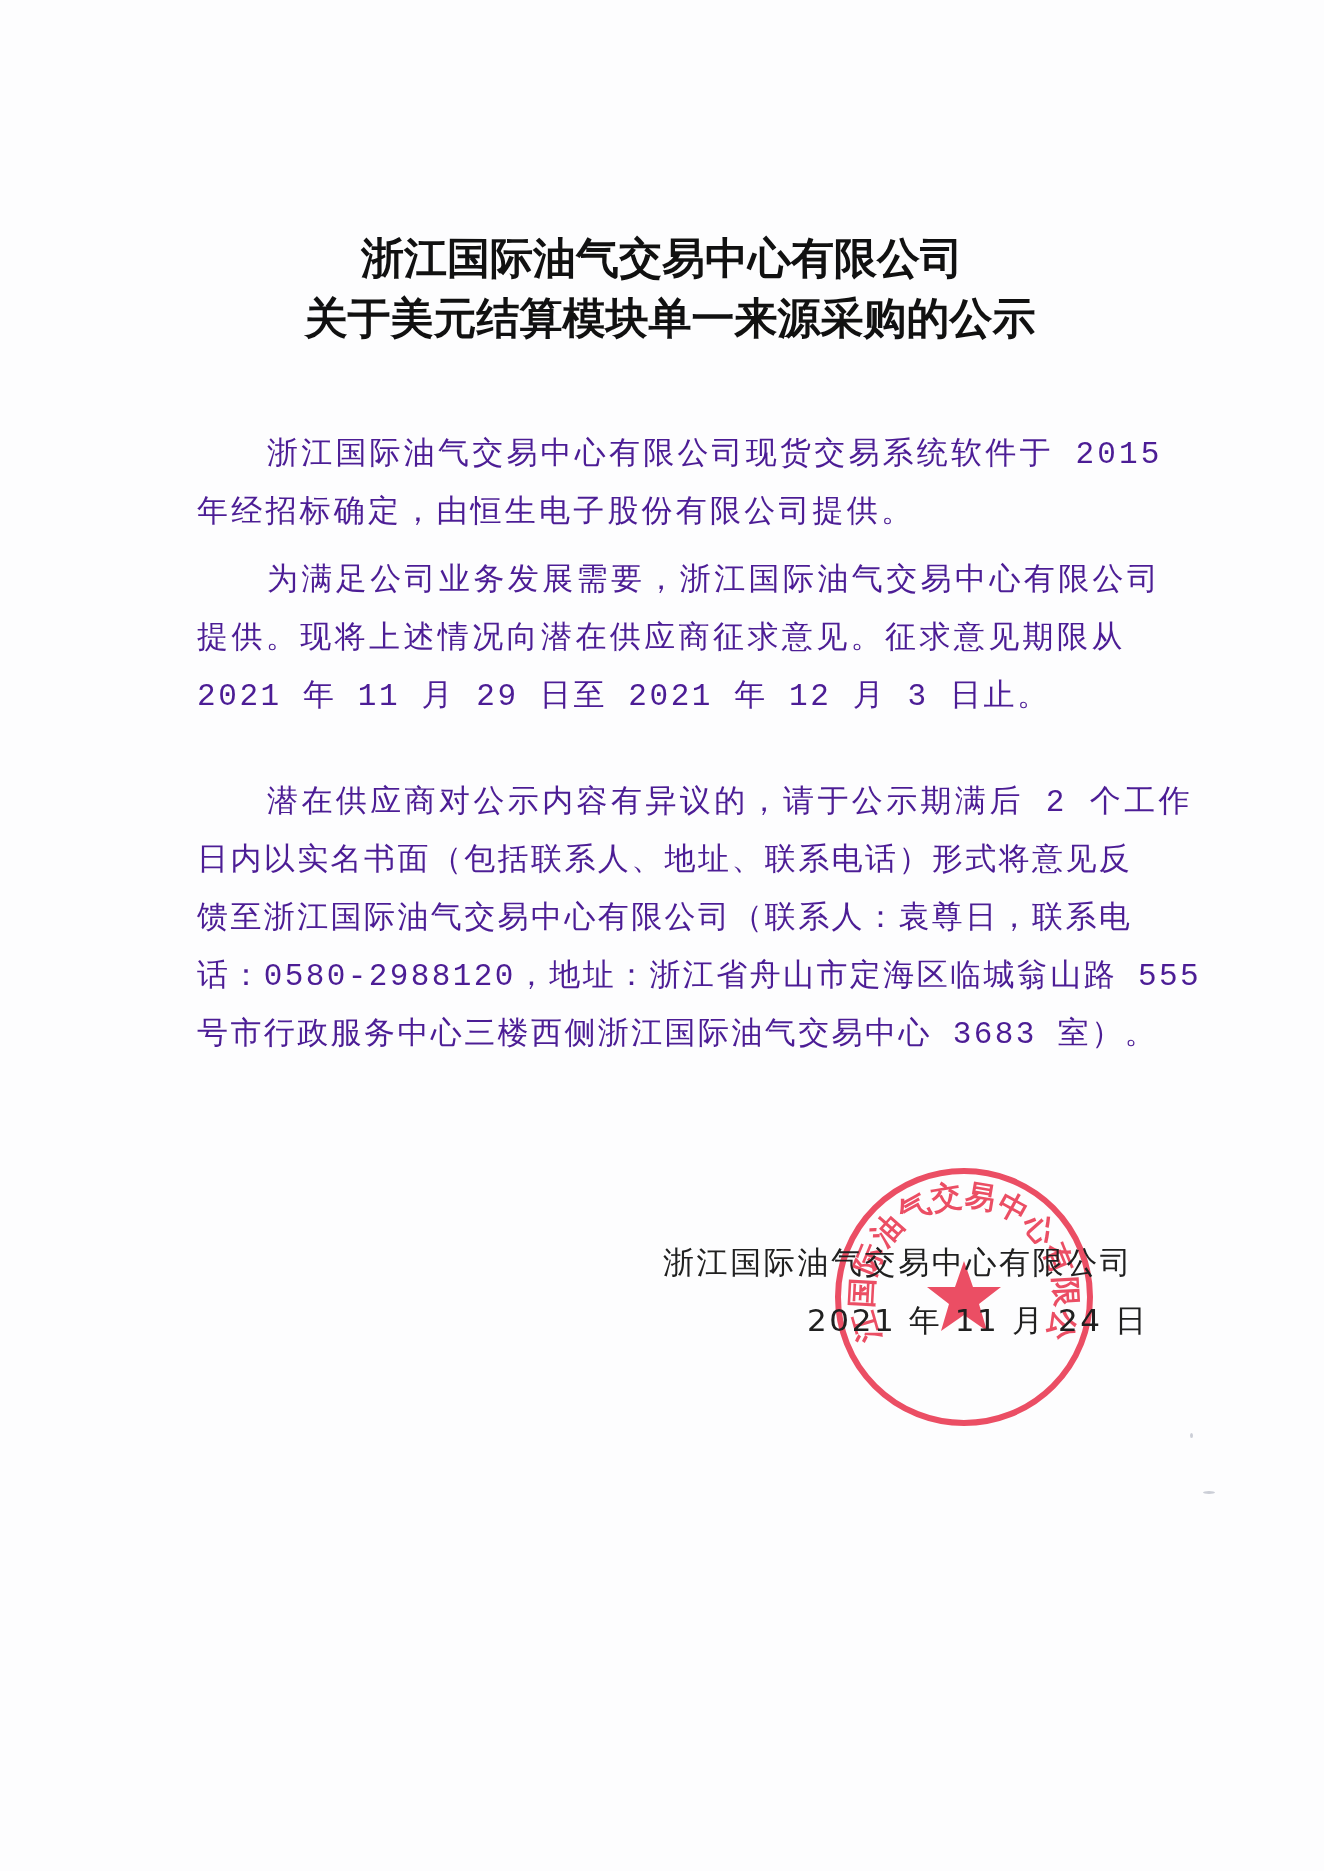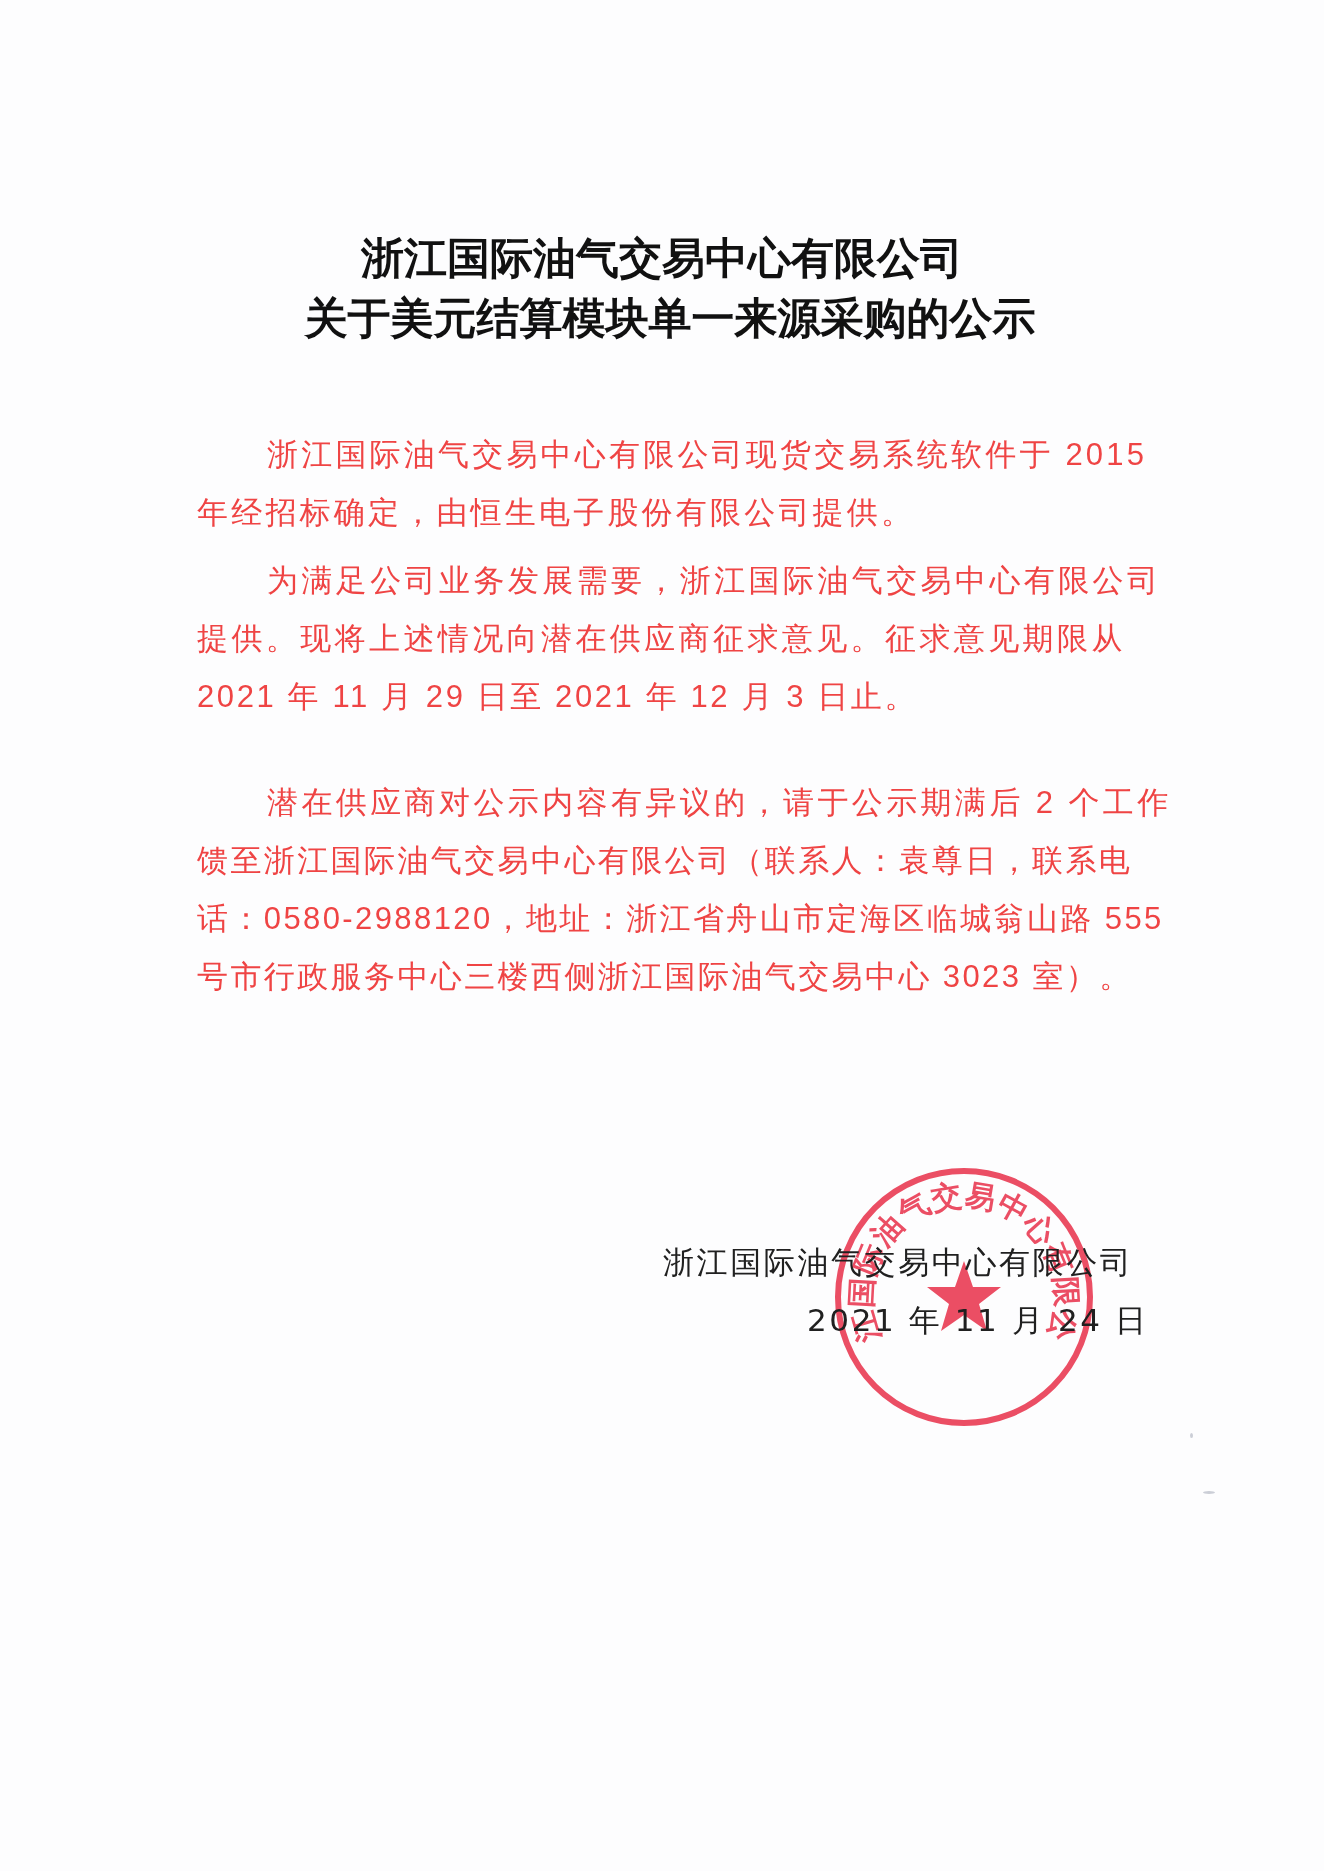--- a/index.html
+++ b/index.html
@@ -33,24 +33,24 @@
       color: #111;
       white-space: nowrap;
     }
     .title.l1 { top: 230px; }
     .title.l2 { top: 290px; left: 8px; }
 
     .body-text {
       position: absolute;
       left: 197px;
       width: 985px;
-      font-family: Liberation Sans, sans-serif;
+      font-family: Liberation Mono, monospace;
       font-size: 31px;
       line-height: 58px;
-      color: #ef4444;
+      color: #4c1d95;
     }
     .line {
       display: block;
       white-space: nowrap;
       height: 58px;
     }
     .line.first { padding-left: 70px; }
 
     .sign {
       position: absolute;
@@ -94,23 +94,24 @@
   </div>
 
   <div class="body-text" style="top:552px;">
     <span class="line first" style="letter-spacing:3.4px;">为满足公司业务发展需要，浙江国际油气交易中心有限公司</span>
     <span class="line" style="letter-spacing:3.4px;">提供。现将上述情况向潜在供应商征求意见。征求意见期限从</span>
     <span class="line" style="letter-spacing:2.6px;">2021 年 11 月 29 日至 2021 年 12 月 3 日止。</span>
   </div>
 
   <div class="body-text" style="top:774px;">
     <span class="line first" style="letter-spacing:3.4px;">潜在供应商对公示内容有异议的，请于公示期满后 2 个工作</span>
+    <span class="line" style="letter-spacing:2.4px;">日内以实名书面（包括联系人、地址、联系电话）形式将意见反</span>
     <span class="line" style="letter-spacing:2.4px;">馈至浙江国际油气交易中心有限公司（联系人：袁尊日，联系电</span>
     <span class="line" style="letter-spacing:2.4px;">话：0580-2988120，地址：浙江省舟山市定海区临城翁山路 555</span>
-    <span class="line" style="letter-spacing:2.4px;">号市行政服务中心三楼西侧浙江国际油气交易中心 3023 室）。</span>
+    <span class="line" style="letter-spacing:2.4px;">号市行政服务中心三楼西侧浙江国际油气交易中心 3683 室）。</span>
   </div>
 
   <svg class="stamp" viewBox="0 0 264 264">
     <defs>
       <path id="sealArc" d="M 52 178 A 92 92 0 1 1 212 178" fill="none"></path>
     </defs>
     <circle cx="132" cy="132" r="126" fill="none" stroke="#e8304a" stroke-width="6"></circle>
     <text font-family="DejaVu Serif, Liberation Serif, serif" font-size="30" font-weight="bold" fill="#e8304a" letter-spacing="1">
       <textPath href="#sealArc" startOffset="50%" text-anchor="middle">浙江国际油气交易中心有限公司</textPath>
     </text>

